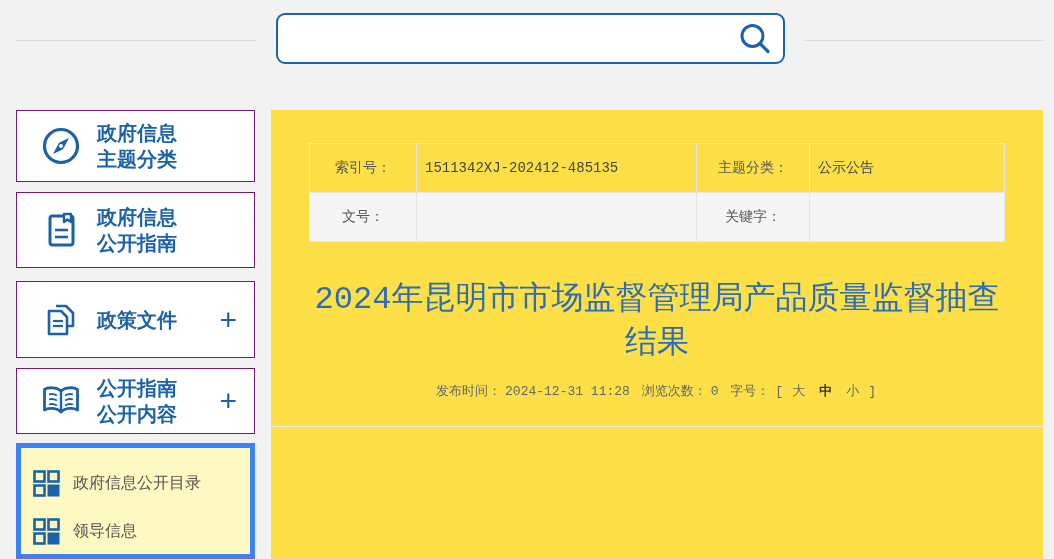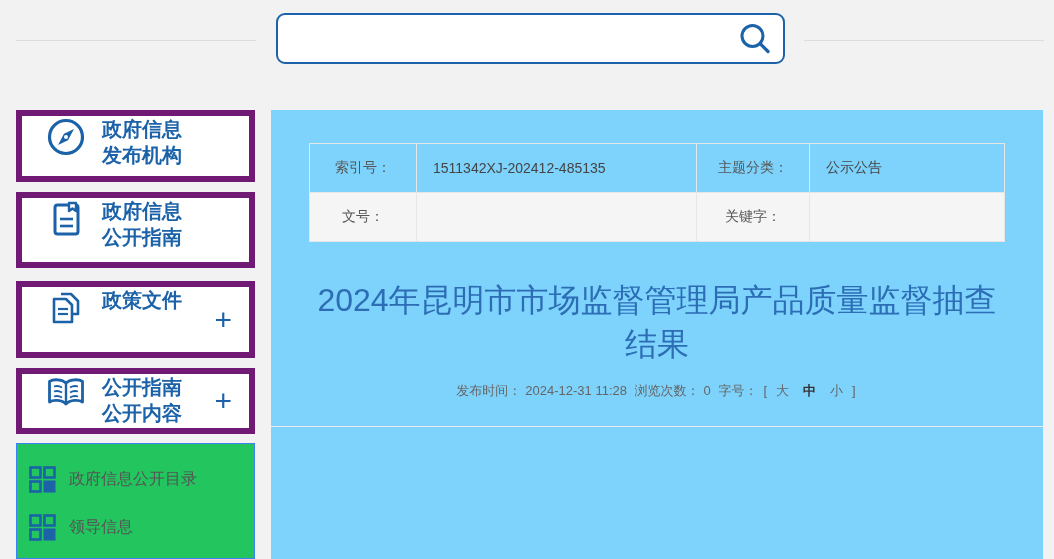--- a/index.html
+++ b/index.html
@@ -26,51 +26,51 @@
     font-family:"Liberation Sans","DejaVu Sans",sans-serif;
   }
   .search-btn {
     width:56px; height:100%; display:flex; align-items:center; justify-content:center;
     cursor:pointer; background:transparent; border:none;
   }
 
   
   .side-card {
     position:absolute; left:16px; width:239px; background:#fff;
-    border:6px solid #701a75;
-    display:flex; align-items:flex-start; padding-left:22px;
+    border:1px solid #701a75;
+    display:flex; align-items:center; padding-left:22px;
   }
   .side-icon { width:44px; display:flex; align-items:center; justify-content:center; margin-right:14px; flex:none; }
   .side-label { color:#1b62a8; font-size:20px; font-weight:600; line-height:26px; }
   .side-label span { display:block; }
   .plus {
     position:absolute; right:17px; top:50%; transform:translateY(-50%);
     color:#1b62a8; font-size:30px; font-weight:200; line-height:1; cursor:pointer;
   }
   .sub-card {
     position:absolute; left:16px; top:443px; width:239px; height:116px;
-    background:#22c55e; border:1px solid #3b82f6; padding:14px 0 0 12px;
+    background:#fef9c3; border:5px solid #3b82f6; padding:14px 0 0 12px;
   }
   .sub-item { display:flex; align-items:center; height:42px; margin-bottom:6px; cursor:pointer; }
   .sub-item .grid-ic { width:28px; margin-right:12px; display:flex; align-items:center; flex:none; }
   .sub-item .sub-label { color:#555; font-size:16px; }
 
   
   .main-card {
     position:absolute; left:271px; top:110px; width:772px; height:449px;
-    background:#7dd3fc; overflow:hidden;
+    background:#fde047; overflow:hidden;font-family:Liberation Mono, monospace;
   }
   table.meta {
     margin:33px auto 0; width:695px; border-collapse:collapse; table-layout:fixed;
     font-size:14px;
   }
   table.meta td { border:1px solid #e6e6e6; height:49px; }
   table.meta tr:nth-child(even) td { background:#f5f5f5; }
   td.lbl { text-align:center; color:#555; }
-  td.val { text-align:left; padding-left:16px; color:#444; }
+  td.val { text-align:left; padding-left:8px; color:#444; }
 
   .article-title {
     margin:36px auto 0; max-width:700px; text-align:center;
     color:#2c6db5; font-size:32px; font-weight:500; line-height:44px;
   }
   .pub-line {
     margin-top:16px; text-align:center; color:#666; font-size:13px;
   }
   .pub-line .seg { margin-right:4px; }
   .size-link { color:#666; margin:0 7px; cursor:pointer; }
@@ -101,21 +101,21 @@
 <div class="side-card" style="top:110px;height:72px">
   <span class="side-icon">
     <svg width="42" height="42" viewBox="0 0 42 42" fill="none">
       <circle cx="21" cy="21" r="16.5" stroke="#1b62a8" stroke-width="3.2"></circle>
       <path d="M29 13 L19 17.8 L13 29 L23 24.2 Z" fill="#1b62a8"></path>
       <circle cx="21" cy="21" r="2" fill="#fff"></circle>
     </svg>
   </span>
   <span class="side-label">
     <span>政府信息</span>
-    <span>发布机构</span>
+    <span>主题分类</span>
   </span>
 </div>
 
 <div class="side-card" style="top:192px;height:76px">
   <span class="side-icon">
     <svg width="42" height="42" viewBox="0 0 42 42" fill="none">
       <rect x="10" y="7" width="23" height="29" rx="2.5" stroke="#1b62a8" stroke-width="3"></rect>
       <path d="M24 5 v8 l3.5-2.5 L31 13 V5 Z" fill="#fff" stroke="#1b62a8" stroke-width="2.4" stroke-linejoin="round"></path>
       <line x1="15" y1="21" x2="28" y2="21" stroke="#1b62a8" stroke-width="2.6"></line>
       <line x1="15" y1="28" x2="28" y2="28" stroke="#1b62a8" stroke-width="2.6"></line>

